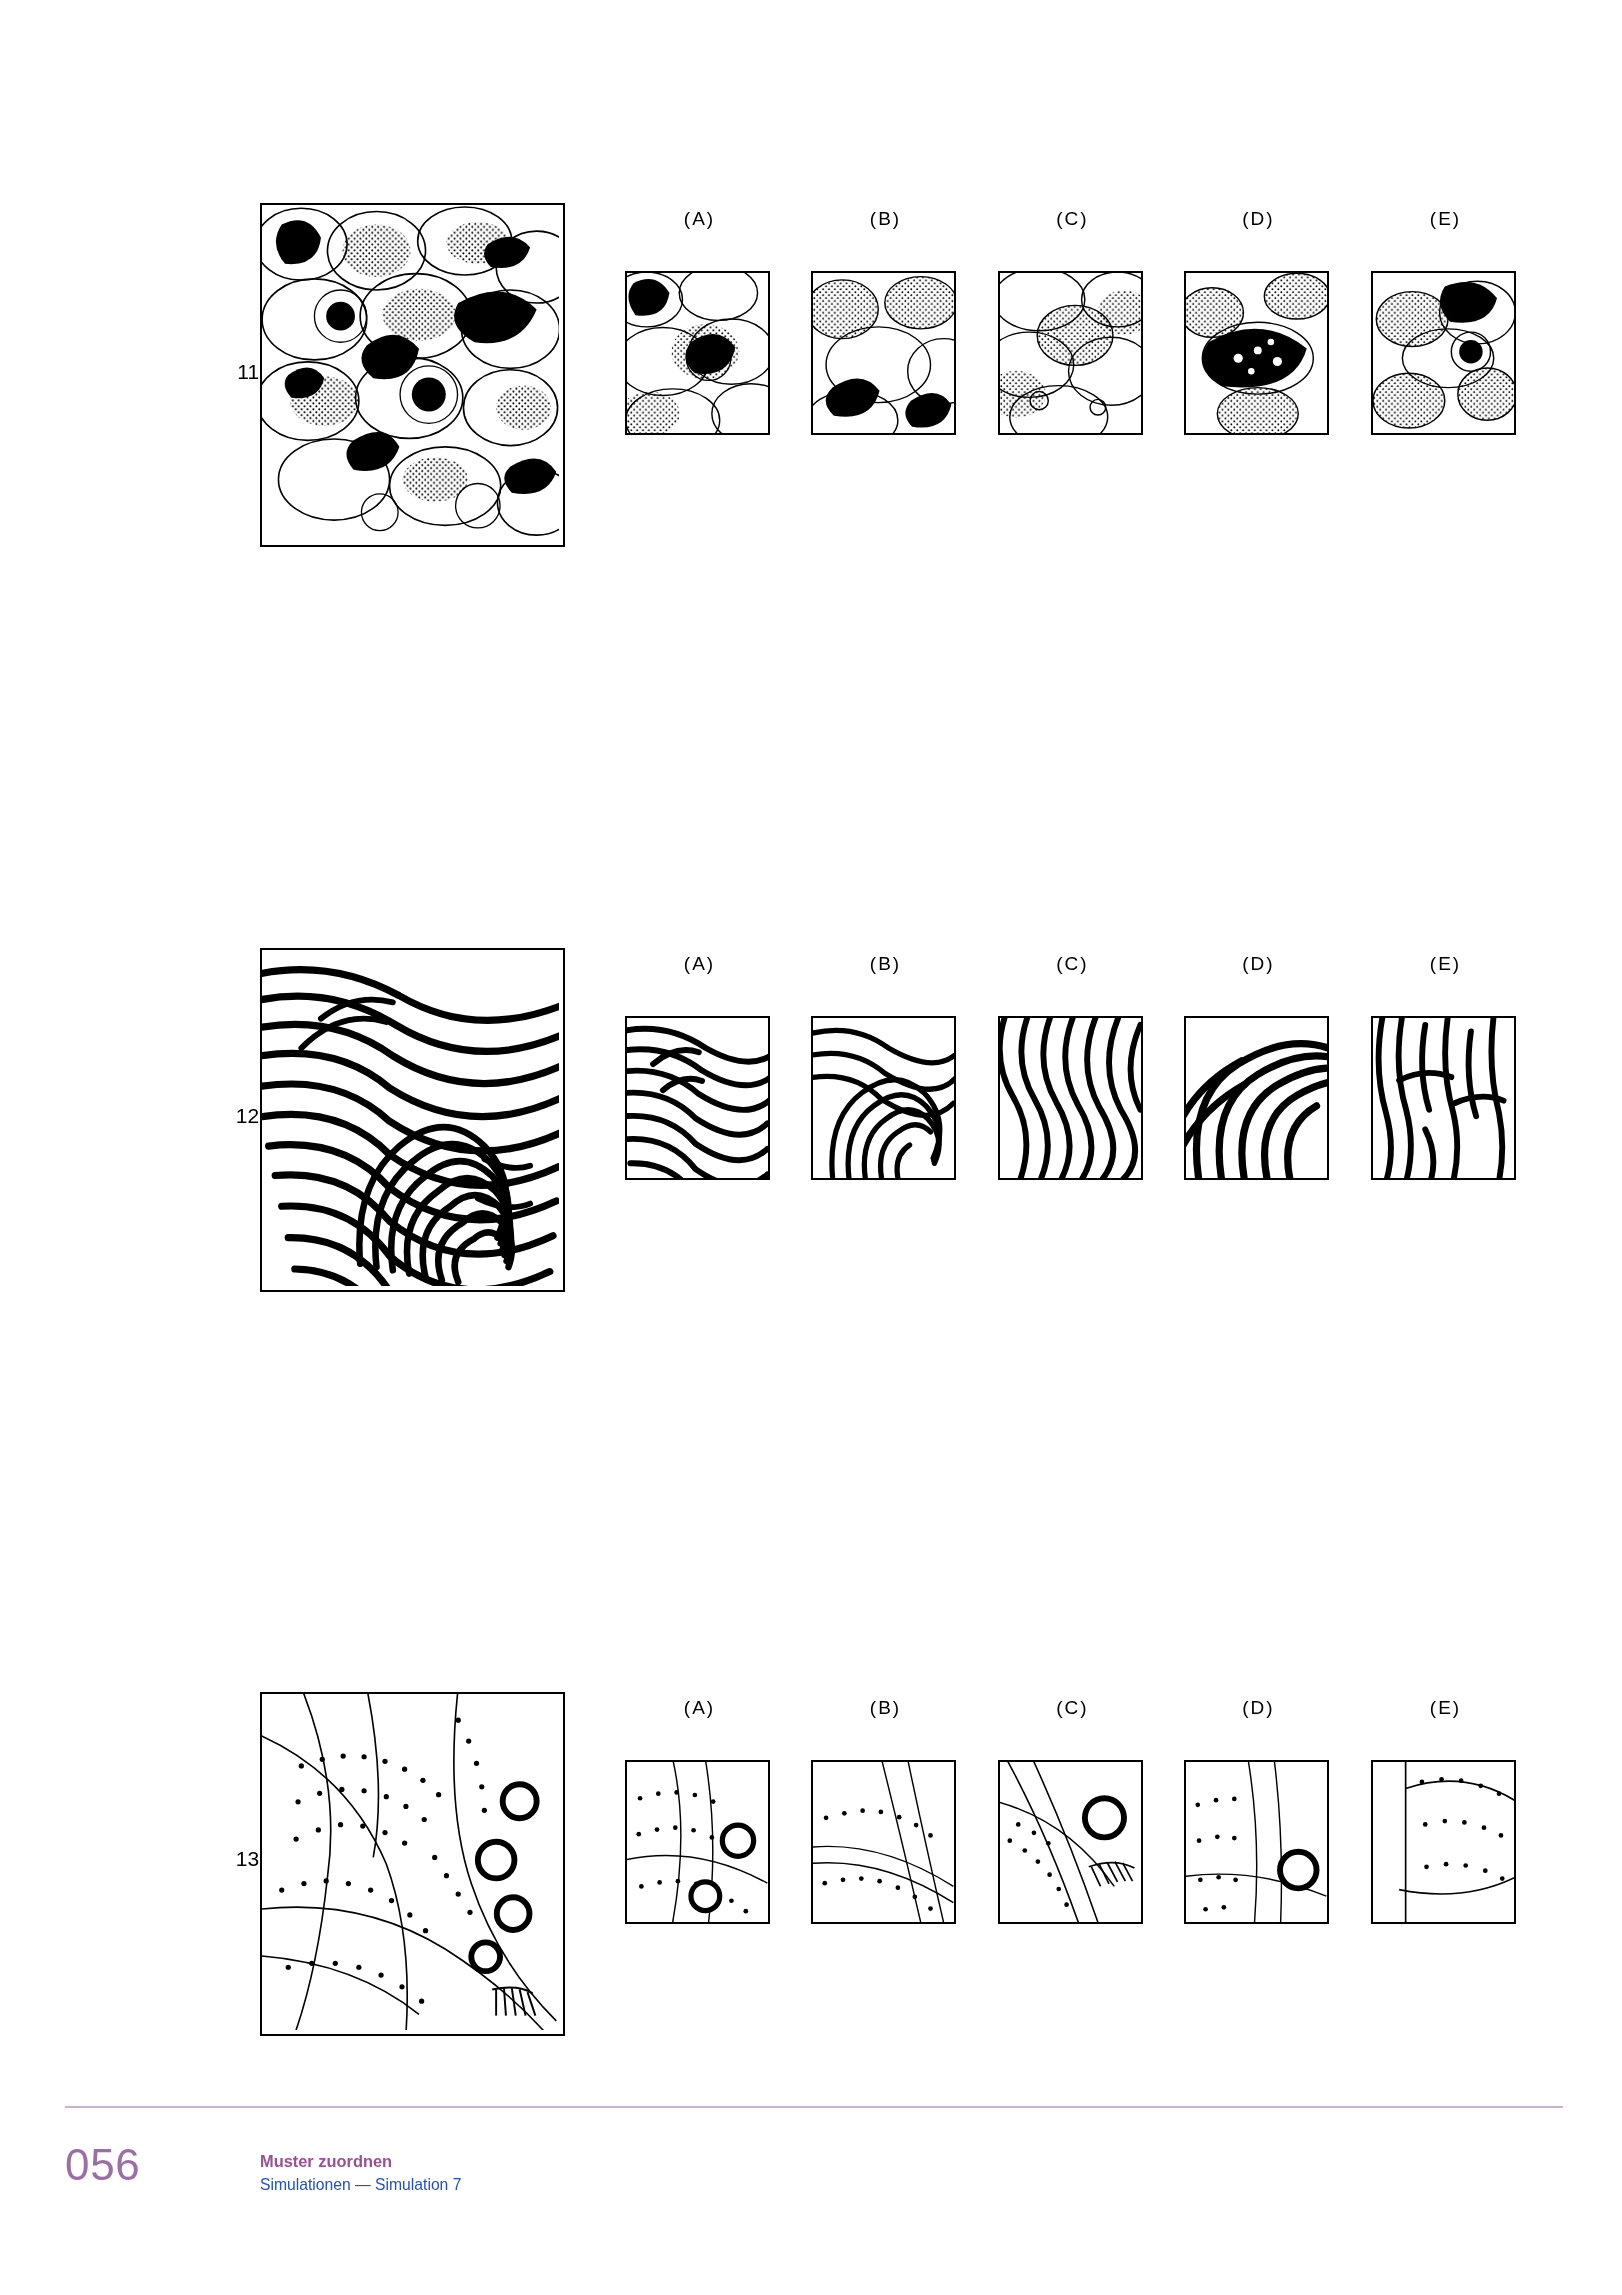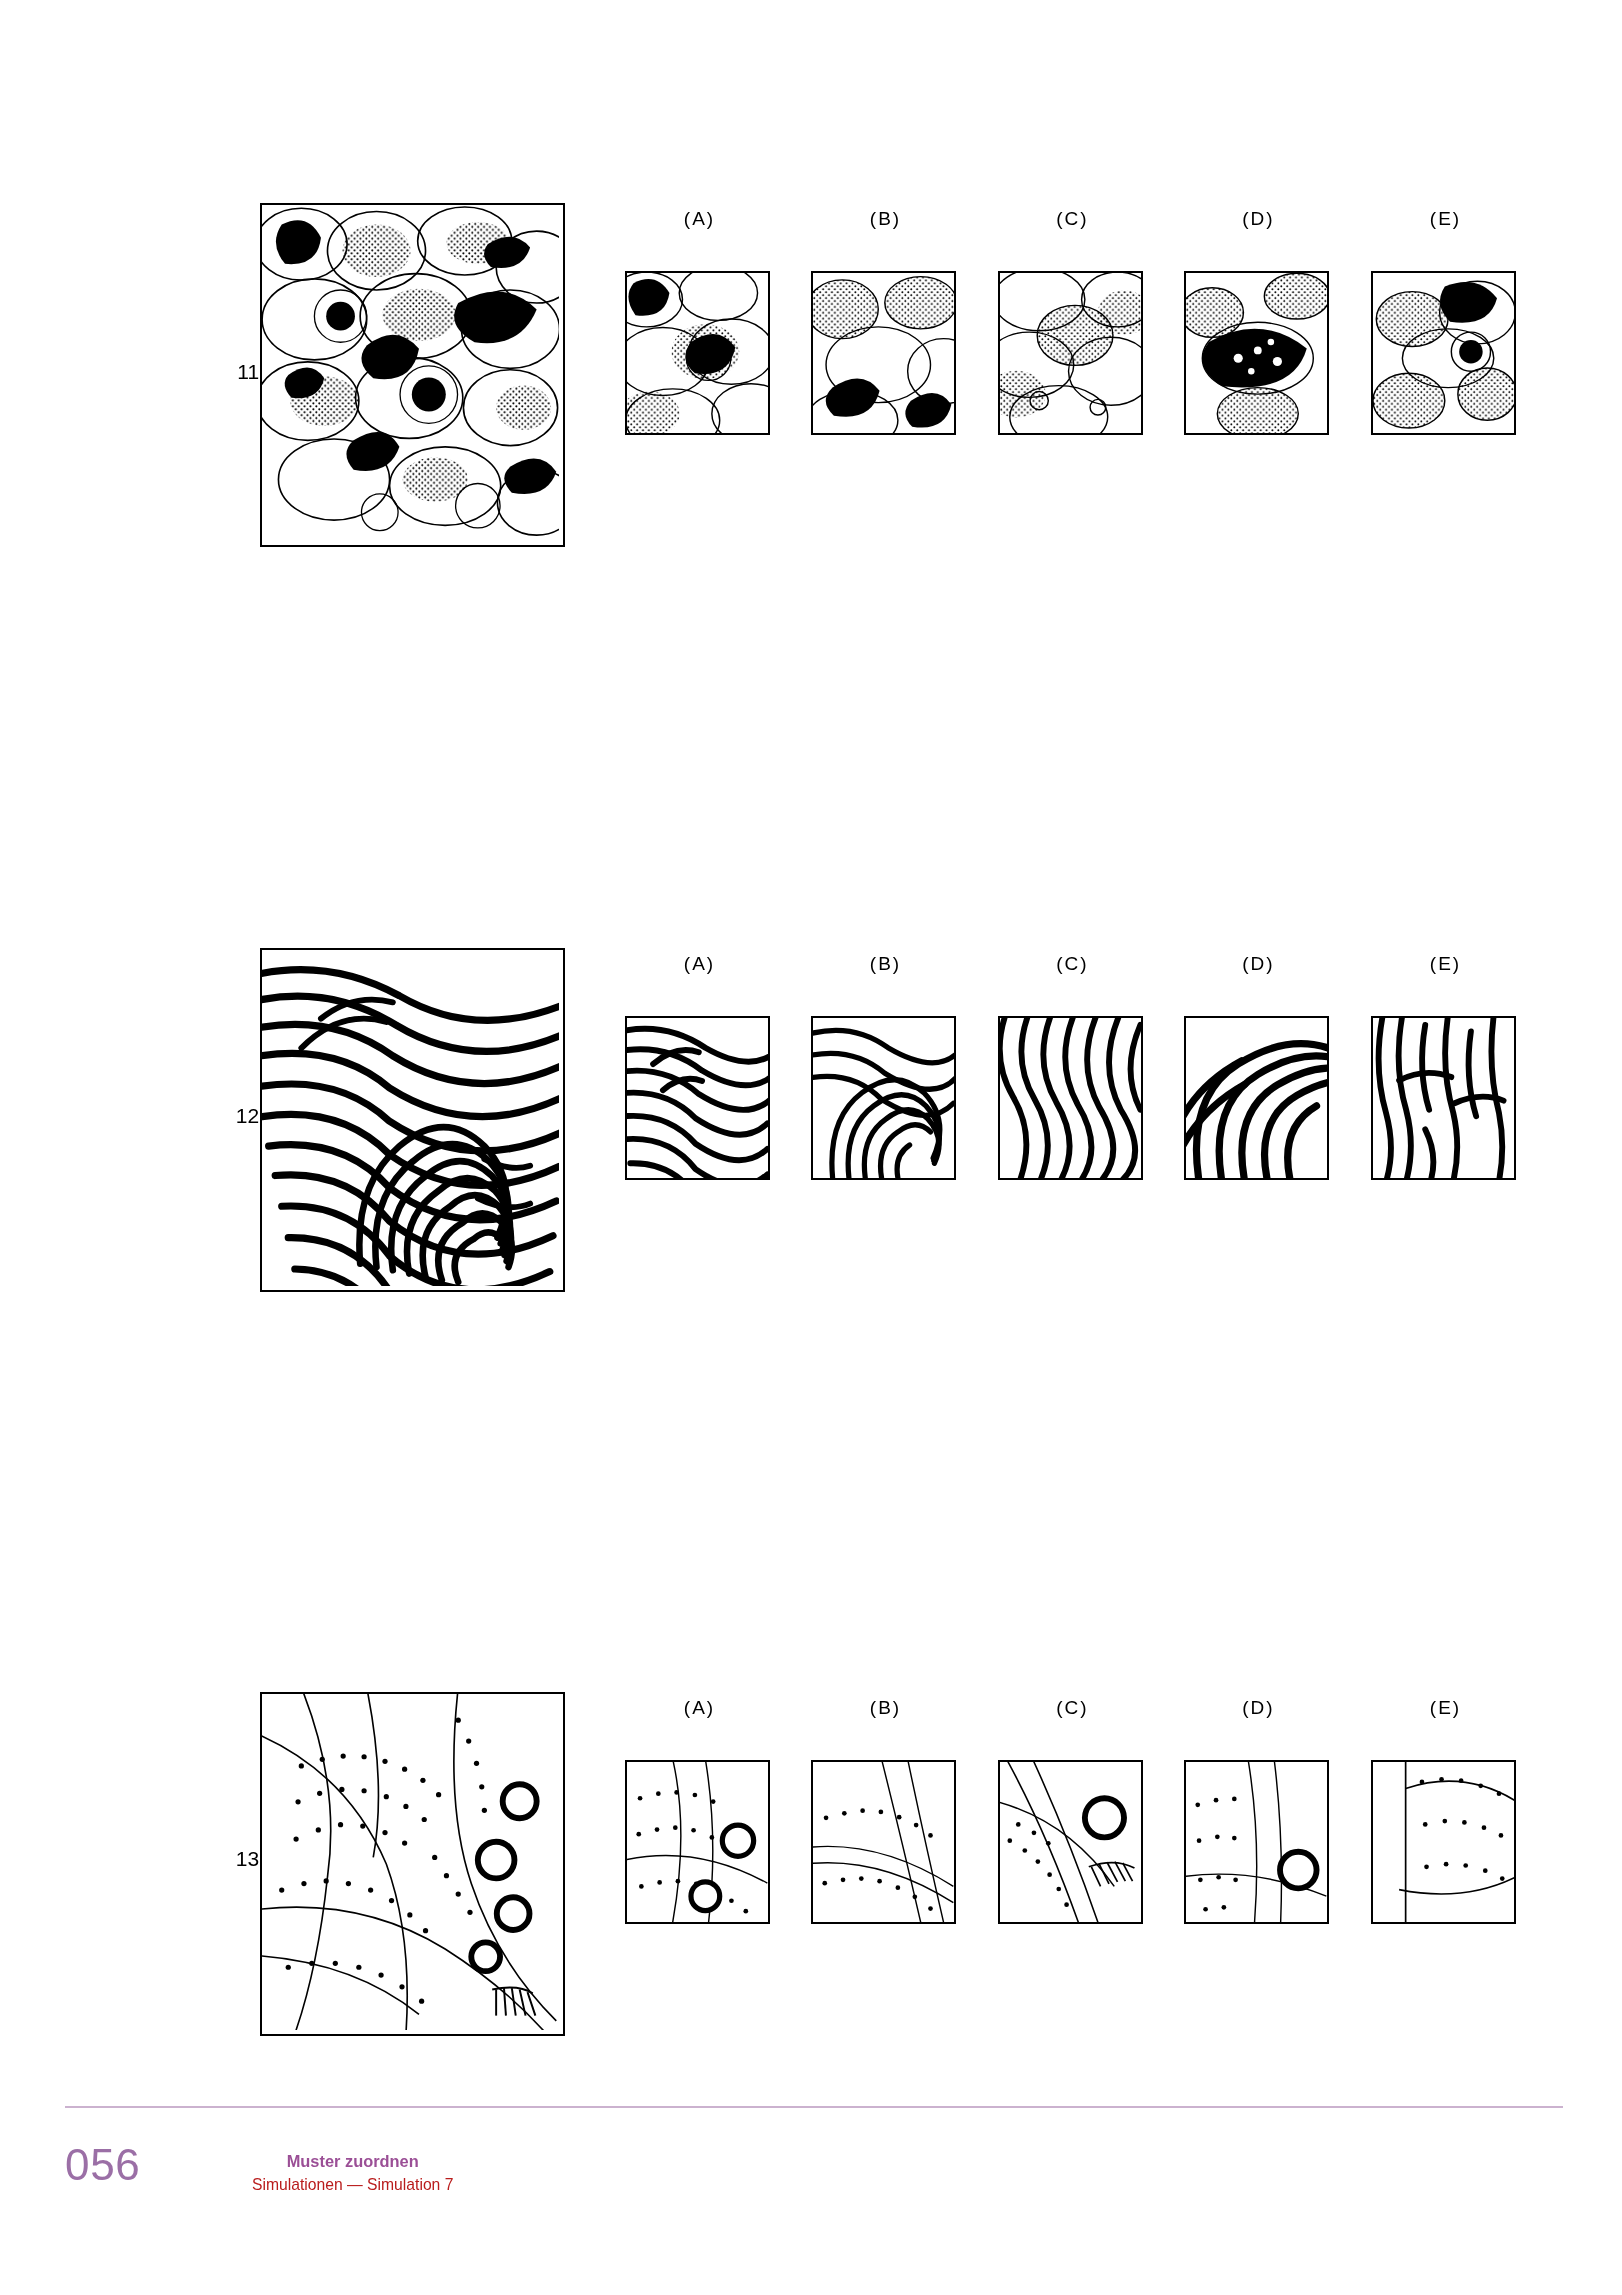--- a/index.html
+++ b/index.html
@@ -99,33 +99,32 @@
     position: absolute;
     left: 65px;
     top: 2140px;
     font-size: 44px;
     color: #9b6fa6;
     font-family: "Liberation Sans", sans-serif;
     letter-spacing: 0.7px;
   }
   .footer-text {
     position: absolute;
-    left: 252px;
+    left: 260px;
     top: 2152px;
-    text-align: center;
   }
   .footer-title {
     font-size: 16.4px;
     font-weight: bold;
     color: #9b4f96;
     margin-bottom: 4.6px;
   }
   .footer-sub {
     font-size: 15.7px;
-    color: #b91c1c;
+    color: #1d4ed8;
   }
 
   svg { display: block; }
 </style>
 </head>
 <body>
 
 <div class="page">
 
   <div class="items-area">

